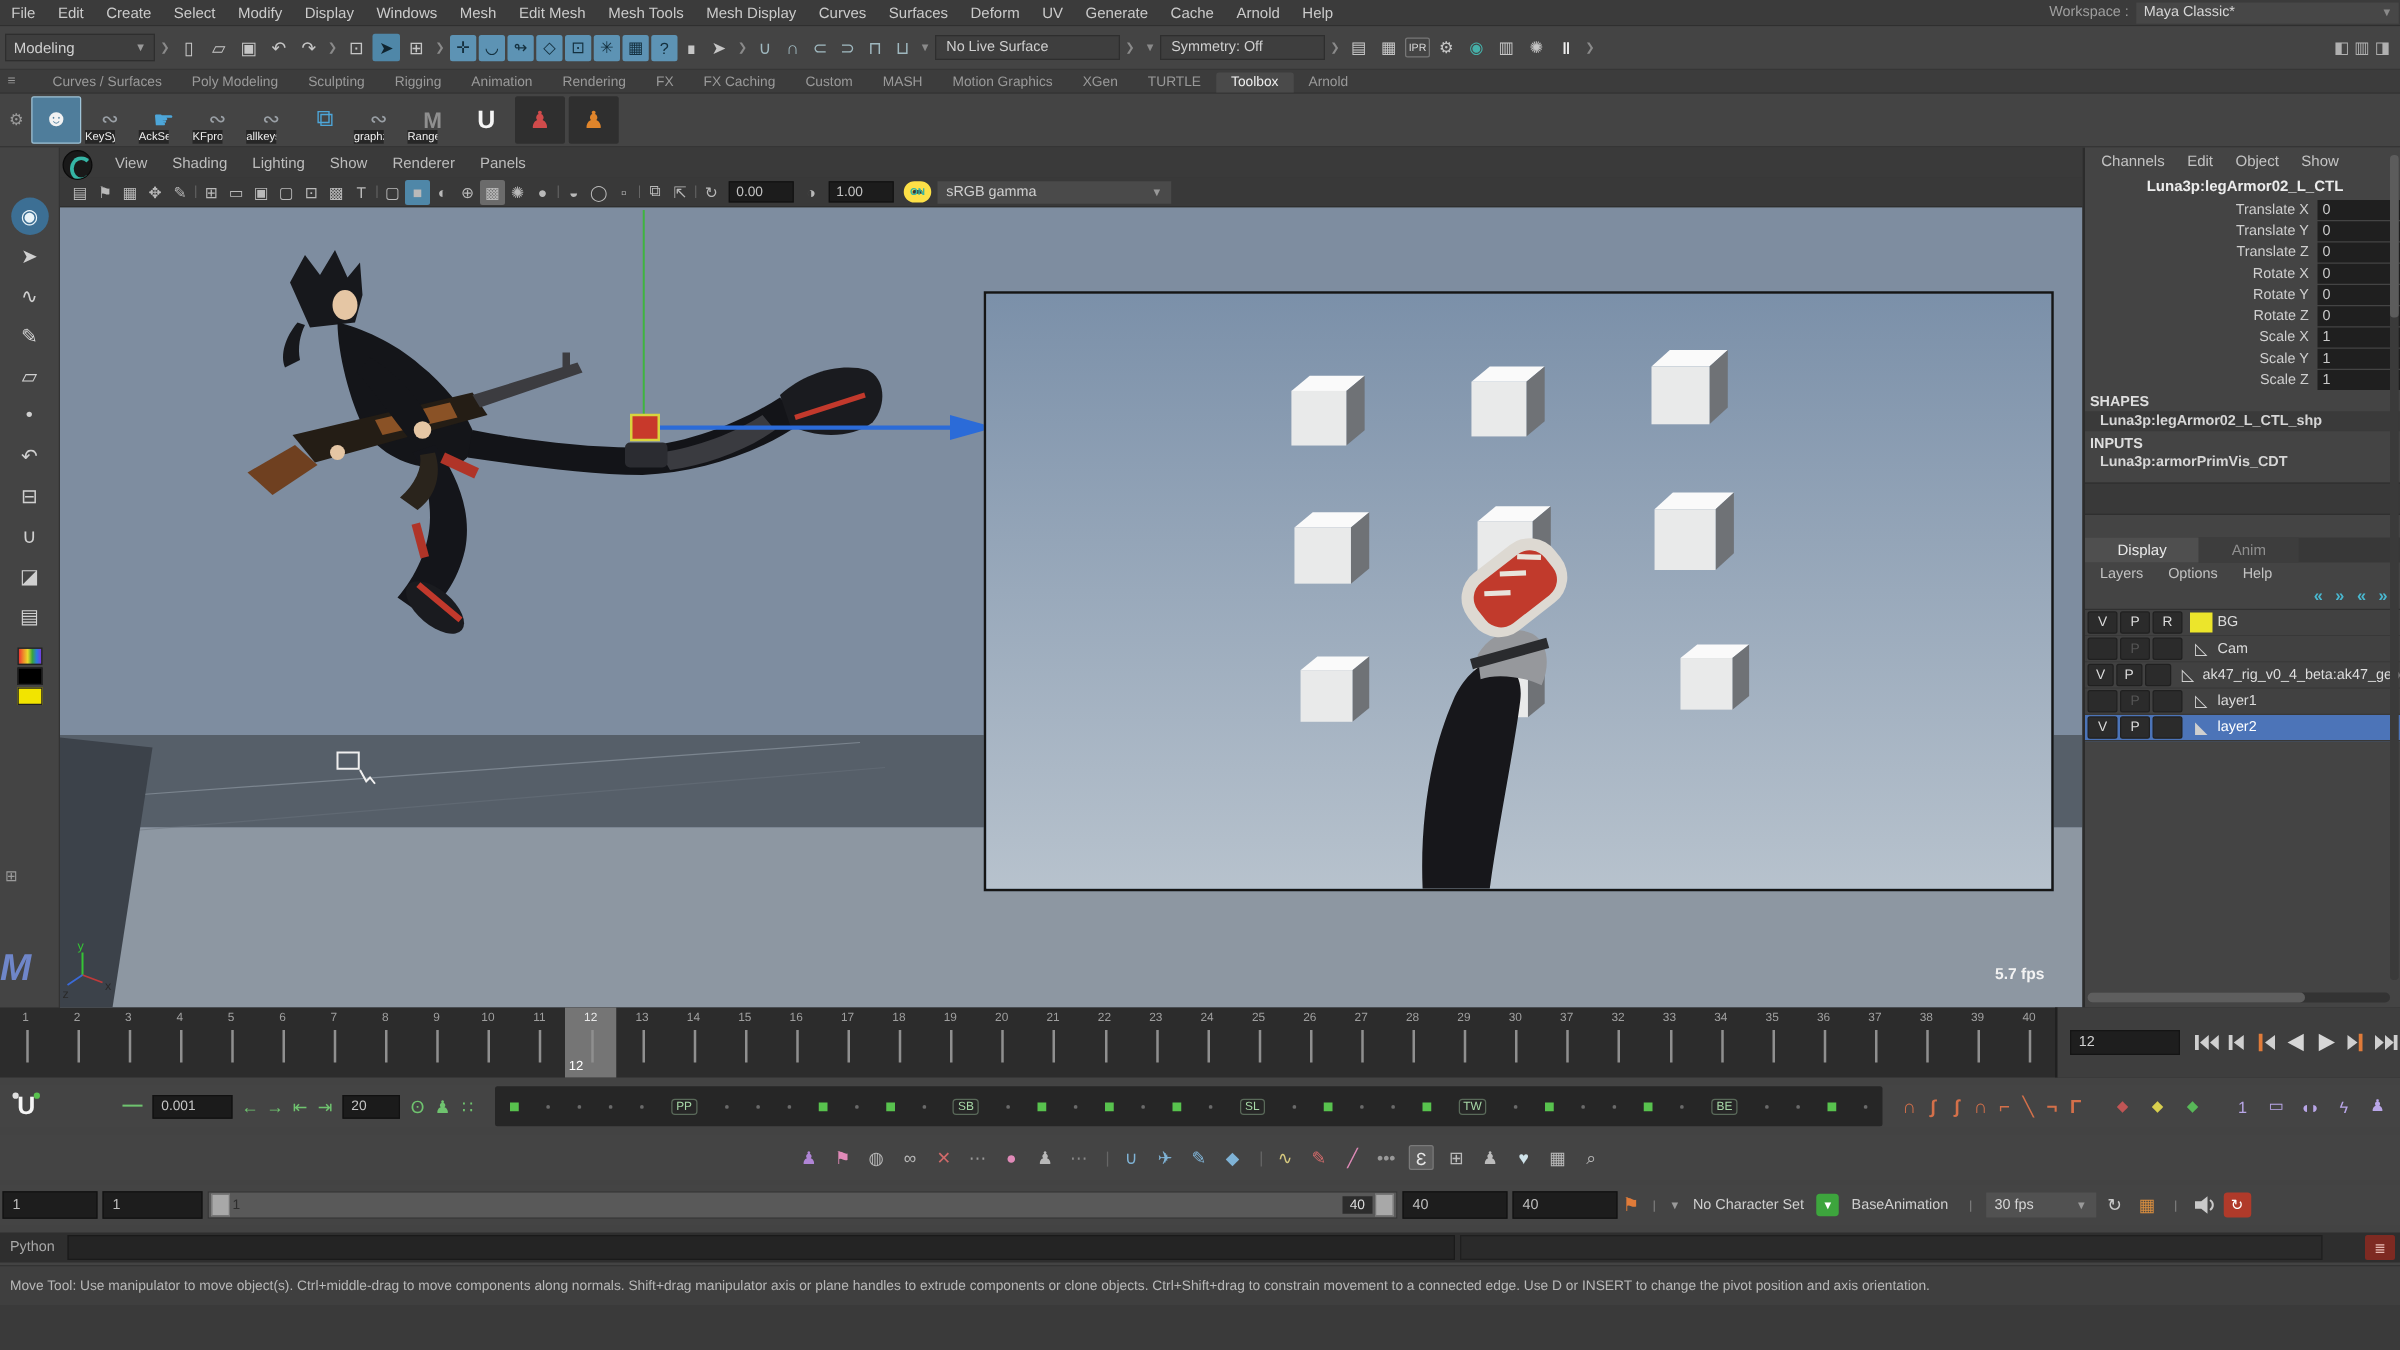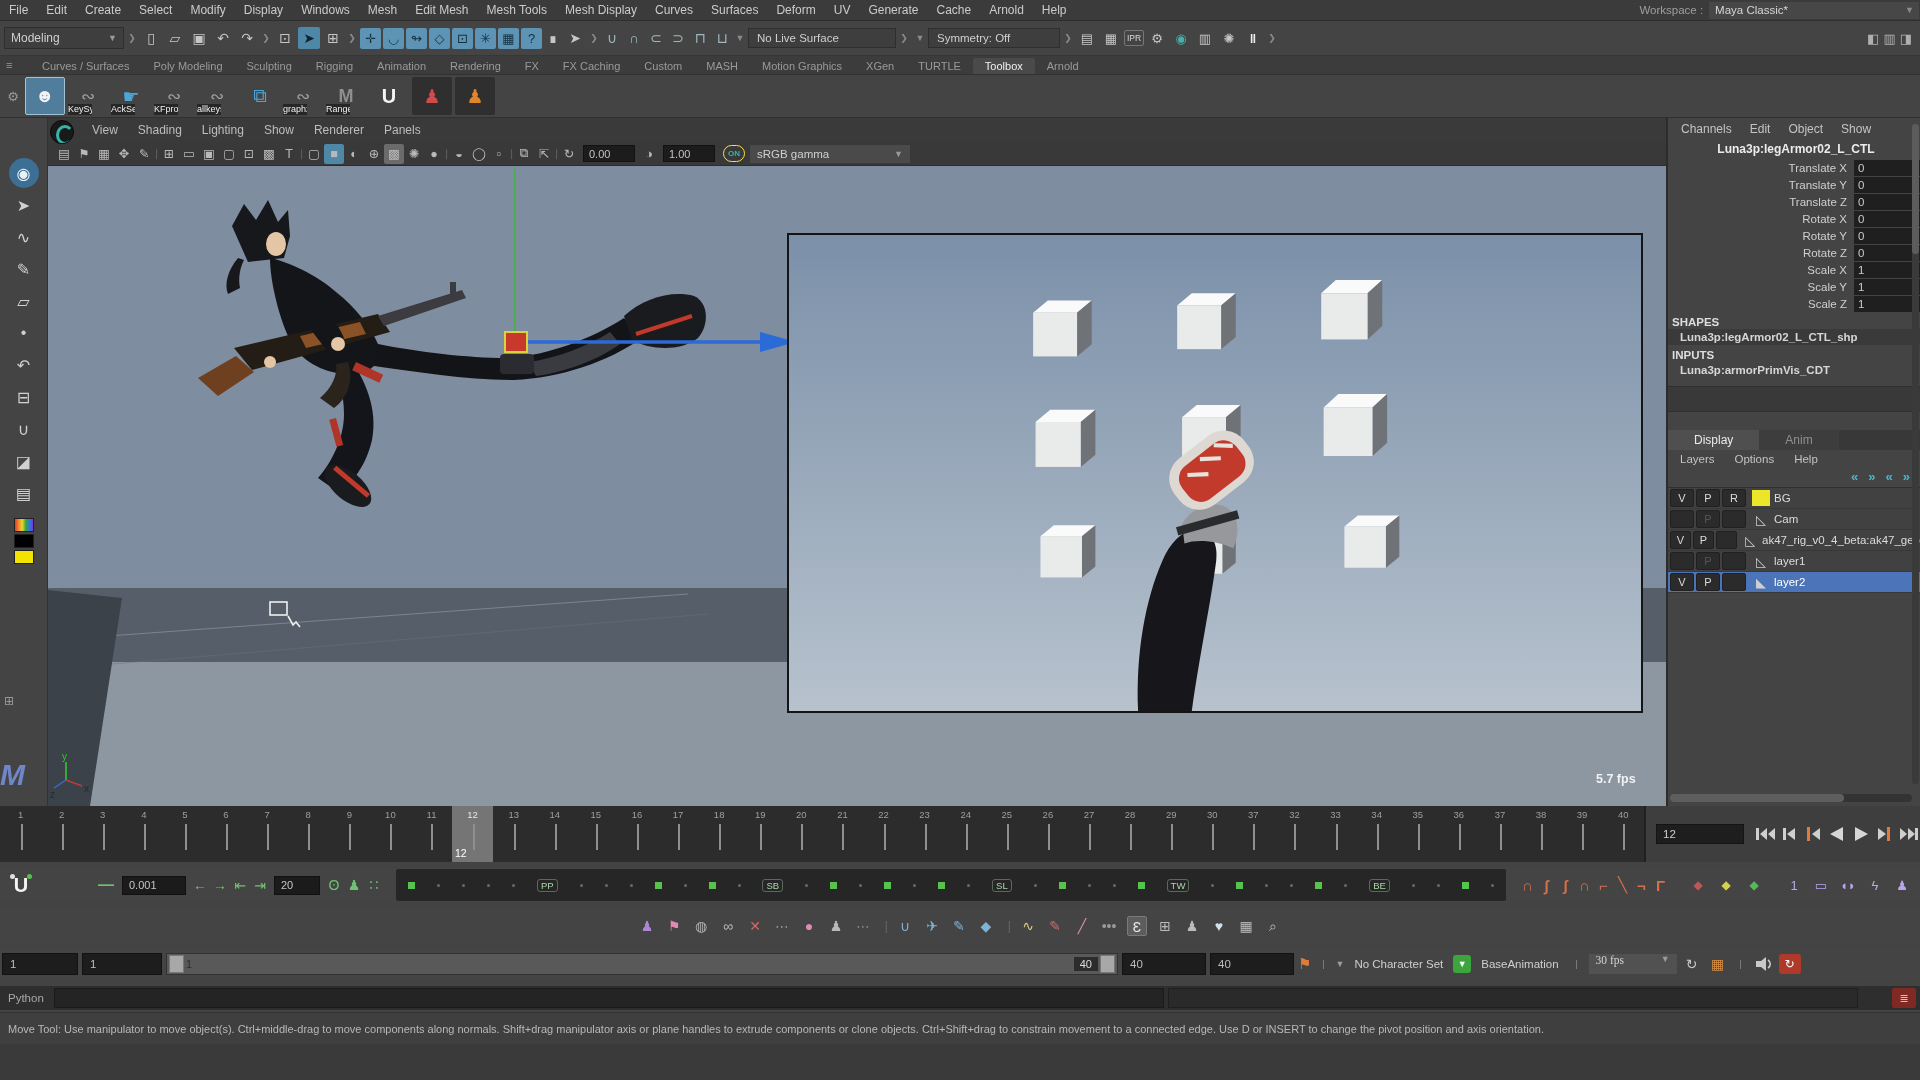--- a/index.html
+++ b/index.html
@@ -67,22 +67,22 @@
   
   #viewport { left:48px; top:118px; width:1618px; height:688px; background:#393939; }
   #vpmenus { height:24px; display:flex; align-items:center; padding-left:34px; gap:2px; background:#3a3a3a; }
   #vpmenus .vm { color:#bdbdbd; font-size:12px; padding:0 10px; }
   #vplogo { position:absolute; left:2px; top:2px; width:24px; height:24px; border-radius:50%; background:#191919; border:1px solid #0b0b0b; overflow:hidden; }
   #vplogo::after { content:""; position:absolute; left:5px; top:4px; width:12px; height:14px; border-radius:50%; border:3px solid #35b5a5; border-right-color:transparent; }
   #vptoolbar { height:24px; display:flex; align-items:center; background:#393939; border-bottom:1px solid #2c2c2c; padding-left:6px; gap:1px; }
   #vptoolbar .ic { width:20px; height:20px; font-size:12.5px; color:#b9b9b9; }
   #vptoolbar .ic.sep { width:5px; color:#666; font-size:10px; }
   .vpfield { width:52px; height:17px; background:#1c1c1c; border:1px solid #121212; color:#c3c3c3; font-size:11px; display:flex; align-items:center; padding:0 5px; margin:0 3px; }
-  .onbadge { width:22px; height:17px; border-radius:9px; border:1px solid #fde047; color:#35b5a5; font-size:8px; font-weight:bold; display:flex; align-items:center; justify-content:center; margin:0 4px; }
-  .gammadd { width:160px; height:18px; background:#4a4a4a; color:#cfcfcf; font-size:11.5px; display:flex; align-items:center; padding:0 7px; }
+  .onbadge { width:22px; height:17px; border-radius:9px; border:7px solid #fde047; color:#35b5a5; font-size:8px; font-weight:bold; display:flex; align-items:center; justify-content:center; margin:0 4px; }
+  .gammadd { width:187px; height:18px; background:#4a4a4a; color:#cfcfcf; font-size:11.5px; display:flex; align-items:center; padding:0 7px; }
   .gammadd .da { margin-left:auto; color:#999; font-size:9px; }
   #vpcanvas { position:absolute; left:0; top:48px; width:1618px; height:640px; background:#7e8da0; overflow:hidden; }
   #pip { position:absolute; left:739px; top:67px; width:856px; height:480px; border:2px solid #151515; background:#8296ab; }
   #fps { position:absolute; left:1548px; top:606px; color:#f2f2f2; font-size:12.5px; font-weight:bold; }
 
   
   #rightpanel { left:1666px; top:118px; width:254px; height:688px; background:#444444; border-left:2px solid #2c2c2c; }
   #cbmenus { display:flex; gap:4px; padding:4px 2px 2px 6px; }
   #cbmenus .vm { color:#c3c3c3; font-size:12px; padding:0 7px; }
   #cb-obj { color:#ececec; font-weight:bold; font-size:12px; padding:4px 0 3px 4px;text-align:center; }
@@ -154,21 +154,21 @@
   #rangerow { left:0; top:948px; width:1920px; height:32px; background:#444444; display:flex; align-items:center; padding:0 2px; gap:4px; }
   .rfield { height:22px; background:#1d1d1d; border:1px solid #121212; color:#bdbdbd; font-size:11.5px; display:flex; align-items:center; padding:0 7px; }
   #rslider { width:952px; height:22px; background:#595959; border:1px solid #333; display:flex; align-items:center; }
   .rhandle { width:15px; height:18px; background:#a8a8a8; border:1px solid #777; margin:0 2px; }
   #rslider .rmin { color:#2e2e2e; font-size:11px; }
   #rslider .rmax { margin-left:auto; color:#dedede; font-size:11px; background:#2c2c2c; padding:1px 6px; }
   .bmark { color:#e07b39; font-size:15px; }
   .small-da { color:#9a9a9a; font-size:9px; }
   .chset { color:#cfcfcf; font-size:11.5px; padding:0 6px; }
   .greenbox { width:18px; height:18px; background:#3da53d; border-radius:3px; color:#fff; font-size:9px; display:flex; align-items:center; justify-content:center; }
-  .fpsdd { width:88px; height:20px; background:#515151; color:#d6d6d6; font-size:11.5px; display:flex; align-items:flex-start; padding:0 7px;font-family:Liberation Serif, serif; }
+  .fpsdd { width:88px; height:20px; background:#515151; color:#d6d6d6; font-size:11.5px; display:flex; align-items:center; padding:0 7px; }
   .fpsdd .da { margin-left:auto; color:#9a9a9a; font-size:9px; }
   .ricon { color:#c9c9c9; font-size:14px; width:22px; text-align:center; }
   .ricon.orange { color:#d98e3f; }
   .redbtn { width:22px; height:20px; background:#b03a2a; border-radius:3px; color:#fff; font-size:12px; display:flex; align-items:center; justify-content:center; }
 
   
   #cmdrow { left:0; top:986px; width:1920px; height:24px; background:#2e2e2e; display:flex; align-items:center; }
   #cmdrow .clabel { color:#a8a8a8; font-size:11.5px; padding:0 10px 0 8px; }
   #cmd-input { width:1110px; height:20px; background:#242424; border:1px solid #1a1a1a; }
   #cmd-result { width:690px; height:20px; background:#2a2a2a; border:1px solid #1f1f1f; margin-left:4px; }

